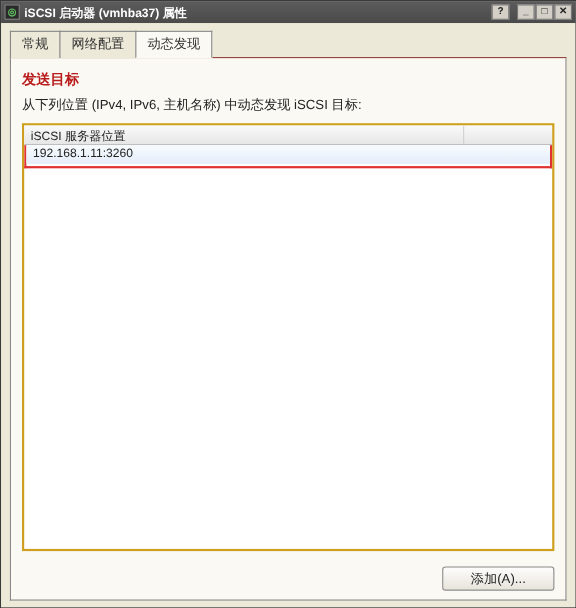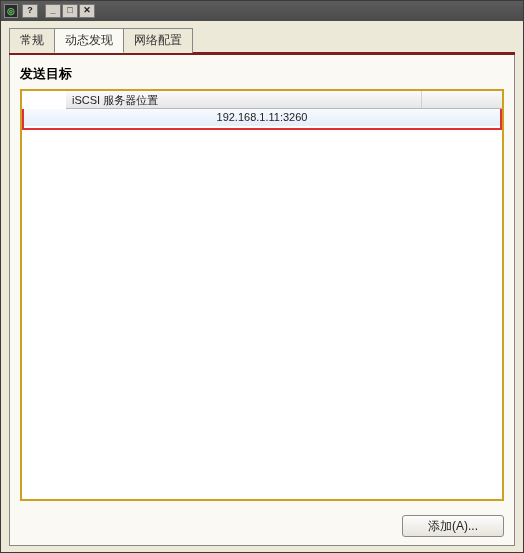--- a/index.html
+++ b/index.html
@@ -5,60 +5,62 @@
   * { box-sizing: border-box; margin: 0; padding: 0; }
   body { font-family: "Microsoft YaHei", Tahoma, sans-serif; font-size: 12px; background: #7a7a7a; width: 524px; height: 553px; overflow: hidden; }
   .window { width: 524px; height: 553px; background: #d4d0c8; border: 1px solid #3a3a3a; display: flex; flex-direction: column; }
   .titlebar { height: 20px; background: linear-gradient(#5c5c5c,#4a4a4a); color: #fff; display: flex; align-items: center; padding: 0 3px; font-size: 11px; font-weight: bold; }
   .titlebar .icon-app { width: 14px; height: 14px; background: #2a2a2a; border: 1px solid #888; margin-right: 4px; display:flex; align-items:center; justify-content:center; color:#6c6; font-size:9px; }
   .titlebar .title-text { flex: 1; }
   .titlebar .win-btns { display: flex; gap: 1px; }
   .win-btn { width: 16px; height: 14px; background: #d4d0c8; border: 1px solid #777; font-size: 9px; line-height: 10px; text-align: center; cursor: pointer; color:#222; }
   .help-btn { margin-right: 6px; }
   .content { flex: 1; padding: 6px 8px 6px 8px; display: flex; flex-direction: column; background: #ece9d8; }
-  .tabs { display: flex; border-bottom: 3px solid #7f1d1d; text-align: right; }
+  .tabs { display: flex; border-bottom: 1px solid #7f1d1d; text-align: right; }
   .tab { padding: 3px 10px 3px 10px; border: 1px solid #888; border-bottom: none; background: #ece9d8; margin-right: -1px; cursor: pointer; position: relative; top: 1px; color:#333; }
   .tab.active { background: #fbf9f3; border-bottom: 1px solid #fbf9f3; z-index: 2; }
   .tabpanel { border: 1px solid #888; border-top: none; flex: 1; padding: 10px 10px 44px 10px; background: #fbf9f3; position: relative; display:flex; flex-direction:column; }
-  .heading { font-weight: bold; font-size: 13px; margin-bottom: 6px; color:#000000; }
+  .heading { font-weight: bold; font-size: 13px; margin-bottom: 6px; color:#b91c1c; }
   .subtext { font-size: 12px; margin-bottom: 8px; color:#222; }
   .table-wrap { border: 2px solid #cfa020; background:#fff; flex:1; display:flex; flex-direction:column; overflow:hidden; }
-  .table-head { display:flex; background: linear-gradient(#fafafa,#e6e6e6); border-bottom:1px solid #b8b8b8; height:18px;margin-left:44px; }
+  .table-head { display:flex; background: linear-gradient(#fafafa,#e6e6e6); border-bottom:1px solid #b8b8b8; height:18px; }
   .th { flex:1; padding:2px 6px; font-size:11px; border-right:1px solid #d0d0d0; color:#222; }
   .th.last { flex:0 0 80px; border-right:none; }
   .rows { border:2px solid #e03030; border-top:none; padding-bottom:2px; }
   .row { height:17px; line-height:17px; padding:0 6px; font-size:11px; color:#222; }
-  .row.sel { background: linear-gradient(#f7fbff,#e5edf9); text-align: center; }
+  .row.sel { background: linear-gradient(#f7fbff,#e5edf9); }
   .panel-btns { position:absolute; bottom:8px; right:10px; display:flex; gap:6px; }
   .btn { min-width: 80px; height: 22px; background: linear-gradient(#fdfdfd,#e7e4da); border:1px solid #8a8a8a; border-radius:3px; font-size:12px; cursor:pointer; padding:0 25px; color:#222; }
   .footer { height: 34px; display:flex; align-items:center; justify-content:flex-end; padding:0 10px; border-top:1px solid #b0aca0; background:#ece9d8; }
 </style>
 </head>
 <body>
 
 <div class="window">
   <div class="titlebar">
     <span class="icon-app">◎</span>
+    <span class="title-text">iSCSI 启动器 (vmhba37) 属性</span>
     <div class="win-btns">
       <div class="win-btn help-btn">?</div>
       <div class="win-btn">_</div>
       <div class="win-btn">□</div>
       <div class="win-btn">✕</div>
     </div>
   </div>
 
   <div class="content">
     <div class="tabs">
       <div class="tab"><span>常规</span></div>
+      <div class="tab"><span>网络配置</span></div>
       <div class="tab active"><span>动态发现</span></div>
-      <div class="tab"><span>网络配置</span></div>
     </div>
 
     <div class="tabpanel">
       <div class="heading">发送目标</div>
+      <div class="subtext">从下列位置 (IPv4, IPv6, 主机名称) 中动态发现 iSCSI 目标:</div>
 
       <div class="table-wrap">
         <div class="table-head">
           <div class="th">iSCSI 服务器位置</div>
           <div class="th last"></div>
         </div>
         <div class="rows">
           <div class="row sel"><span>192.168.1.11:3260</span></div>
         </div>
       </div>

